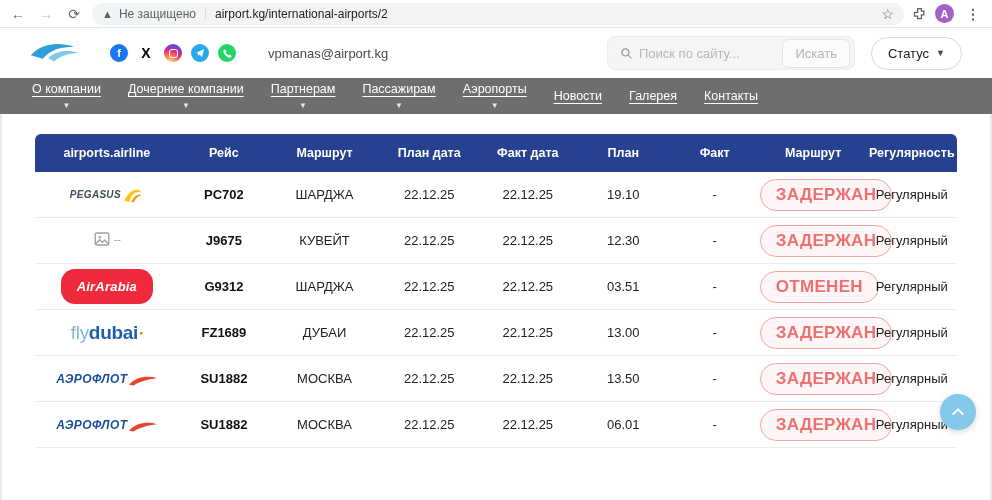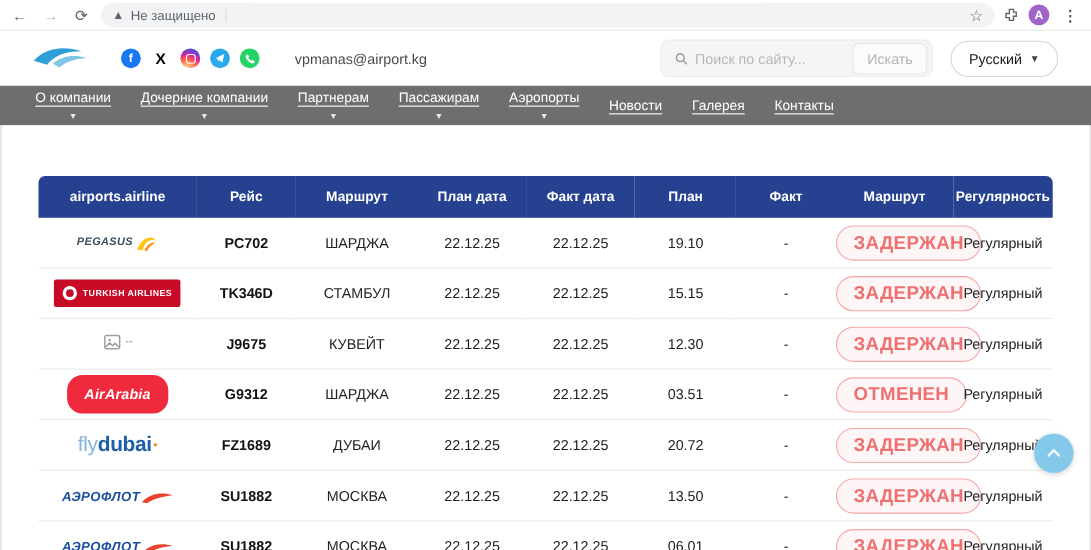--- a/index.html
+++ b/index.html
@@ -38,21 +38,21 @@
   .chev-sm { font-size:9px; color:#444; }
 
   
   .main-nav { height:36px; background:#6e6e6e; display:flex; align-items:center; gap:27px; padding:0 32px; }
   .nav-item { color:#fff; font-size:12.5px; display:flex; gap:5px; align-items:center; cursor:pointer;flex-direction:column; }
   .nav-label { text-decoration:underline; text-underline-offset:3px; text-decoration-thickness:1px; }
   .chev { font-size:8px; color:#e8e8e8; }
 
   
   .page { height:386px; background:#e9e9e9; }
-  .content { background:#fff; margin:0 2px; height:100%; padding:46px 33px 0; overflow:hidden; }
+  .content { background:#fff; margin:0 2px; height:100%; padding:20px 33px 0; overflow:hidden; }
 
   
   table.flights { width:100%; border-collapse:separate; border-spacing:0; table-layout:fixed; }
   thead th { background:#25418f; color:#fff; font-size:12.5px; font-weight:600; height:38px; text-align:center; }
   thead th:first-child { border-radius:6px 0 0 0; }
   thead th:last-child { border-radius:0 6px 0 0; }
   tbody td { height:46px; text-align:center; vertical-align:middle; font-size:13px; color:#222; border-bottom:1px solid #ececec; }
   td.flight { font-weight:bold; color:#111; }
   .status-badge { display:inline-block; padding:5px 15px; border-radius:16px; border:1px solid #f3a7a7; background:#fef6f6; color:#ee7070; font-size:17px; font-weight:bold; letter-spacing:.3px; }
 
@@ -80,20 +80,21 @@
 <body>
 
 <div class="browser">
   <span class="nav-btn">←</span>
   <span class="nav-btn dim">→</span>
   <span class="nav-btn">⟳</span>
   <div class="omnibox">
     <span class="warn-icon">▲</span>
     <span>Не защищено</span>
     <span class="omni-sep"></span>
+    <span class="omni-url">airport.kg/international-airports/2</span>
     <span class="star">☆</span>
   </div>
   <span class="ext-icon">
     <svg width="15" height="15" viewBox="0 0 24 24" fill="none" stroke="#5f6368" stroke-width="2">
         <path d="M9 4 h6 v4 h4 v6 h-4 v6 h-6 v-4 h-5 v-6 h5 z"></path>
       </svg>
   </span>
   <span class="avatar">A</span>
   <span class="kebab">⋮</span>
 </div>
@@ -125,21 +126,21 @@
   <span class="email">vpmanas@airport.kg</span>
   <div class="search-wrap">
     <svg width="13" height="13" viewBox="0 0 24 24" fill="none" stroke="#9a9a9a" stroke-width="2.4">
         <circle cx="10" cy="10" r="6.5"></circle>
         <path d="M15 15 L21 21"></path>
       </svg>
     <input class="search-input" placeholder="Поиск по сайту..." style="">
     <button class="search-btn">Искать</button>
   </div>
   <div class="lang">
-    <span>Русский</span>
+    <span>Статус</span>
     <span class="chev-sm">▼</span>
   </div>
 </div>
 
 <nav class="main-nav" id="main-nav">
     <span class="nav-item">
       <span class="nav-label">О компании</span>
       <span class="chev">▼</span>
     </span>
     <span class="nav-item">
@@ -208,34 +209,20 @@
             <td class="flight">PC702</td>
             <td>ШАРДЖА</td>
             <td>22.12.25</td>
             <td>22.12.25</td>
             <td>19.10</td>
             <td>-</td>
             <td><span class="status-badge">ЗАДЕРЖАН</span></td>
             <td>Регулярный</td>
           </tr>
           <tr>
-            <td><span class="lg lg-turkish">
-                <span class="ta-emblem"></span>
-                <span class="ta-txt peg-target">TURKISH AIRLINES</span>
-              </span></td>
-            <td class="flight">TK346D</td>
-            <td>СТАМБУЛ</td>
-            <td>22.12.25</td>
-            <td>22.12.25</td>
-            <td>15.15</td>
-            <td>-</td>
-            <td><span class="status-badge">ЗАДЕРЖАН</span></td>
-            <td>Регулярный</td>
-          </tr>
-          <tr>
             <td><span class="lg lg-broken">
                 <svg width="18" height="18" viewBox="0 0 24 24" fill="none" stroke="#9aa0a6" stroke-width="1.8">
                   <rect x="3" y="4" width="18" height="16" rx="2"></rect>
                   <circle cx="9" cy="9.5" r="1.6" fill="#9aa0a6" stroke="none"></circle>
                   <path d="M4 18 l5 -5 3.5 3.5 3 -3 4.5 4.5"></path>
                 </svg>
                 <span class="broken-dash">--</span>
               </span></td>
             <td class="flight">J9675</td>
             <td>КУВЕЙТ</td>
@@ -260,21 +247,21 @@
           <tr>
             <td><span class="lg lg-flydubai">
                 <span class="fd-fly">fly</span>
                 <b class="fd-du">dubai</b>
                 <span class="fd-dot">●</span>
               </span></td>
             <td class="flight">FZ1689</td>
             <td>ДУБАИ</td>
             <td>22.12.25</td>
             <td>22.12.25</td>
-            <td>20.72</td>
+            <td>13.00</td>
             <td>-</td>
             <td><span class="status-badge">ЗАДЕРЖАН</span></td>
             <td>Регулярный</td>
           </tr>
           <tr>
             <td><span class="lg lg-aeroflot">
                 <span class="af-txt">АЭРОФЛОТ</span>
                 <svg width="28" height="12" viewBox="0 0 30 12">
                   <path d="M0 11 C8 2 20 1 30 4 C20 5 10 8 5 12 Z" fill="#e8432e"></path>
                 </svg>

